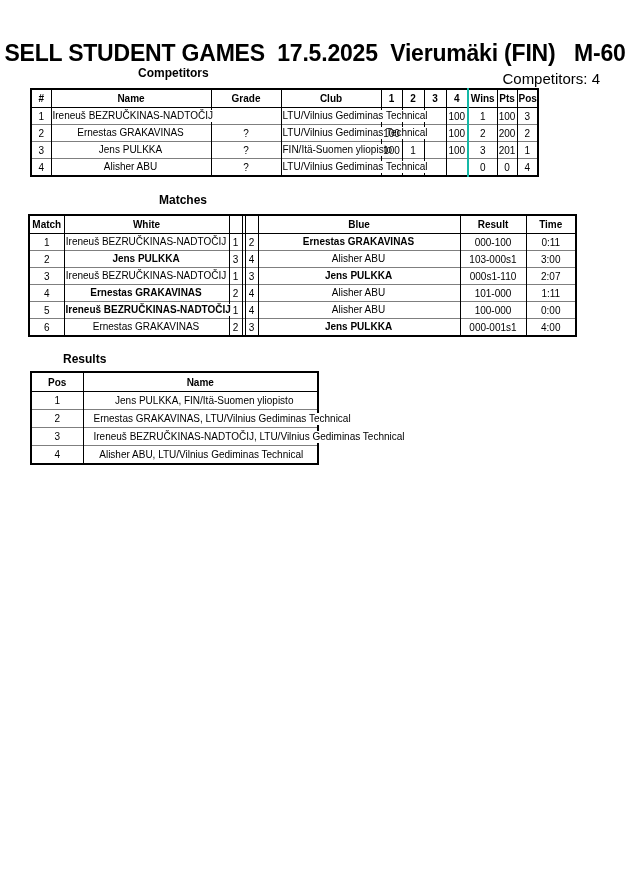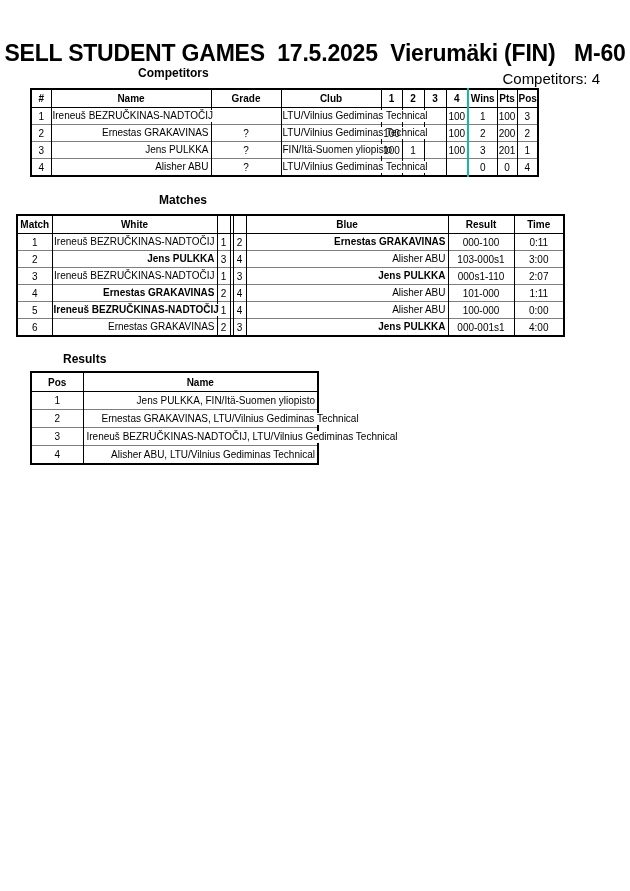--- a/index.html
+++ b/index.html
@@ -21,35 +21,35 @@
   #h-results     { top:352px; left:63px;  }
   .count-label {
     position:absolute; top:70px; left:460px; width:140px;
     text-align:right; font-size:15px;
   }
   table.grid {
     position:absolute; border-collapse:collapse; table-layout:fixed;
     background:#fff; font-size:10px; color:#000;
   }
   #t-competitors { left:30px; top:88px;  width:507px; }
-  #t-matches     { left:16px; top:214px; width:547px;border-radius:31px; }
+  #t-matches     { left:28px; top:214px; width:547px;border-radius:31px; }
   #t-results     { left:30px; top:371px; width:287px; }
   .grid { border:2px solid #000; }
   .grid th {
     font-weight:bold; border:1px solid #000; border-bottom:1px solid #000;
     height:17px; padding:0 1px; text-align:center; overflow:visible;
   }
   .grid td {
     border-left:1px solid #000; border-right:1px solid #000;
     border-top:1px solid #7f7f7f;
     height:16px; padding:0 1px; vertical-align:middle; overflow:visible;
   }
   #t-results th { height:18px; }
   #t-results td { height:17px; }
-  .l { text-align:right; padding-left:7px; }
+  .l { text-align:center; padding-left:7px; }
   .c { text-align:center; }
   td.sep, th.sep { border-left:2px solid #14b8a6; }
   
   .spill {
     position:relative; z-index:5; background:#ffffff; white-space:nowrap;
     display:inline-block; line-height:12px; padding-right:1px;
   }
   
   .over { position:relative; z-index:6; }
   .win { font-weight:bold; }
@@ -243,24 +243,24 @@
       <tr>
     <th>Pos</th>
     <th>Name</th>
   </tr>
   <tr>
     <td class="c">1</td>
     <td class="l" style="padding-left:10px"><span class="spill">Jens PULKKA, FIN/Itä-Suomen yliopisto</span></td>
   </tr>
   <tr>
     <td class="c">2</td>
-    <td class="l" style="padding-left:18px"><span class="spill">Ernestas GRAKAVINAS, LTU/Vilnius Gediminas Technical</span></td>
-  </tr>
-  <tr>
-    <td class="c">3</td>
-    <td class="l" style="padding-left:3px"><span class="spill">Ireneuš BEZRUČKINAS-NADTOČIJ, LTU/Vilnius Gediminas Technical</span></td>
+    <td class="l" style="padding-left:10px"><span class="spill">Ernestas GRAKAVINAS, LTU/Vilnius Gediminas Technical</span></td>
+  </tr>
+  <tr>
+    <td class="c">3</td>
+    <td class="l" style="padding-left:10px"><span class="spill">Ireneuš BEZRUČKINAS-NADTOČIJ, LTU/Vilnius Gediminas Technical</span></td>
   </tr>
   <tr>
     <td class="c">4</td>
     <td class="l" style="padding-left:4px"><span class="spill">Alisher ABU, LTU/Vilnius Gediminas Technical</span></td>
   </tr>
 </tbody>
   </table>
 
 </body></html>

